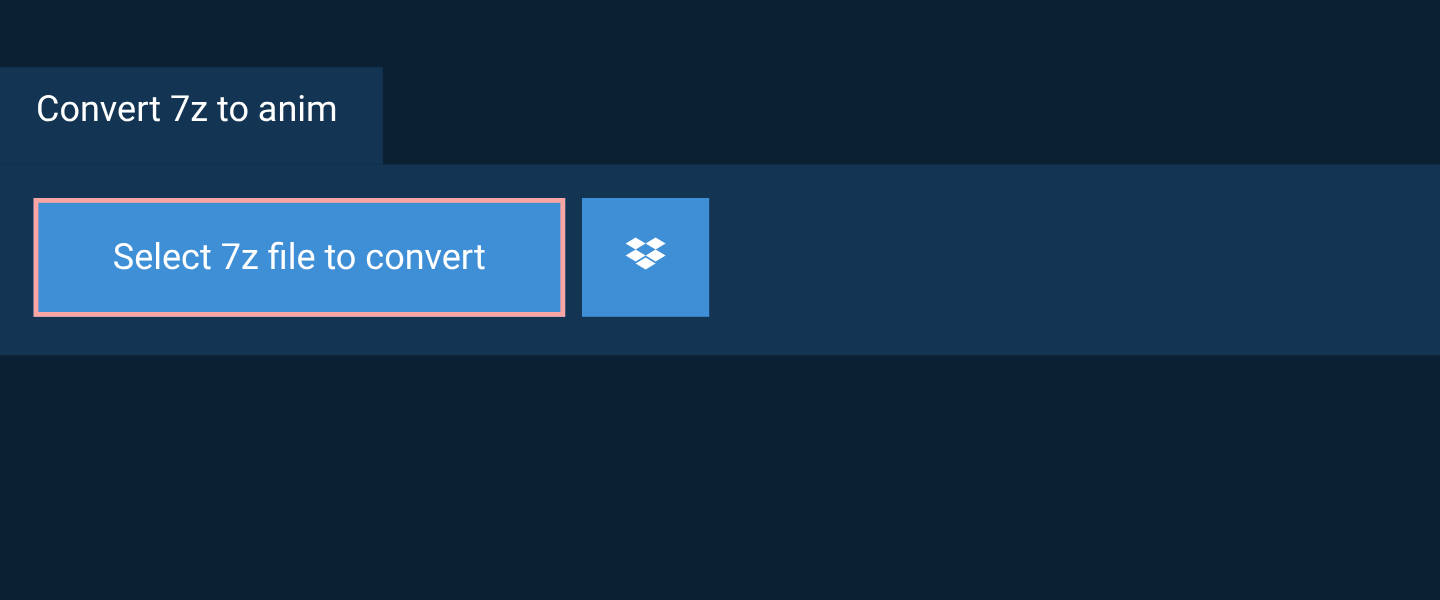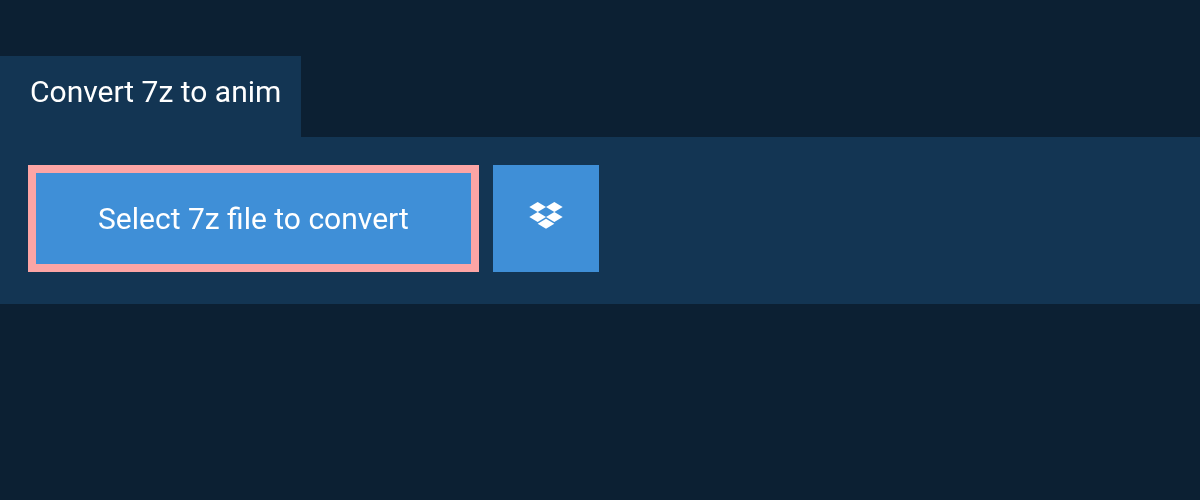--- a/index.html
+++ b/index.html
@@ -12,37 +12,37 @@
     }
     .tab-strip {
       display: flex;
       padding-top: 56px;
     }
     .tab {
       background: #133553;
       color: #ffffff;
       font-size: 30px;
       font-weight: 400;
-      padding: 18px 20px 28px 30px;
+      padding: 18px 38px 28px 30px;
       white-space: nowrap;
     }
     .upload-panel {
       background: #133553;
       padding: 28px 28px 32px 28px;
       width: 100%;
     }
     .button-row {
       display: flex;
       align-items: stretch;
       gap: 14px;
     }
     .select-file-btn {
       background: #3f8fd7;
       color: #ffffff;
-      border: 8px solid #fca5a5;
+      border: 4px solid #fca5a5;
       font-size: 30px;
       font-weight: 400;
       padding: 28px 62px;
       cursor: pointer;
       display: flex;
       align-items: center;
       justify-content: center;
       white-space: nowrap;
     }
     .dropbox-btn {

